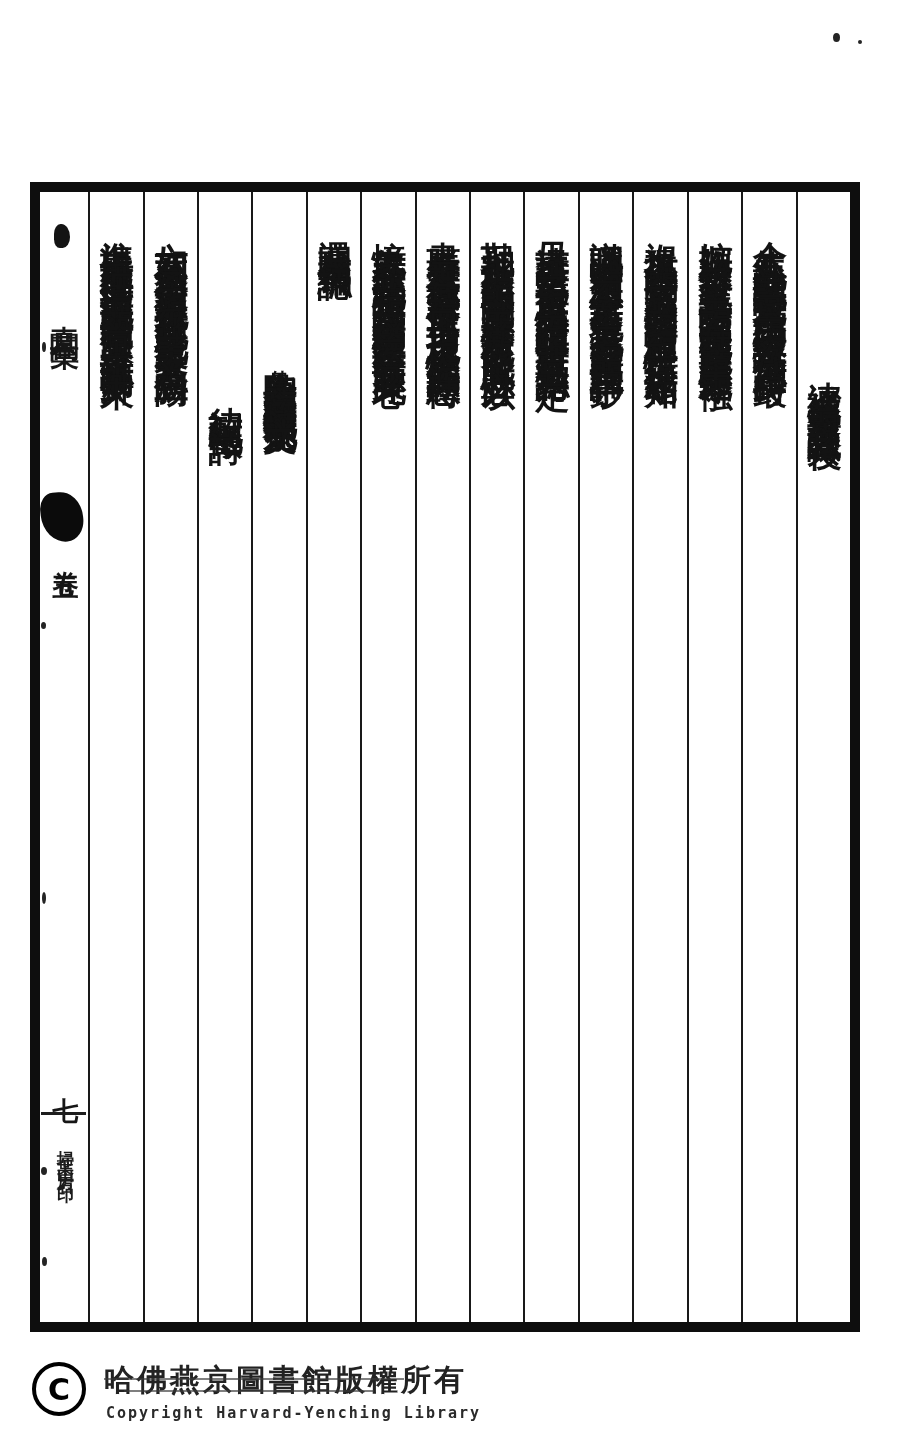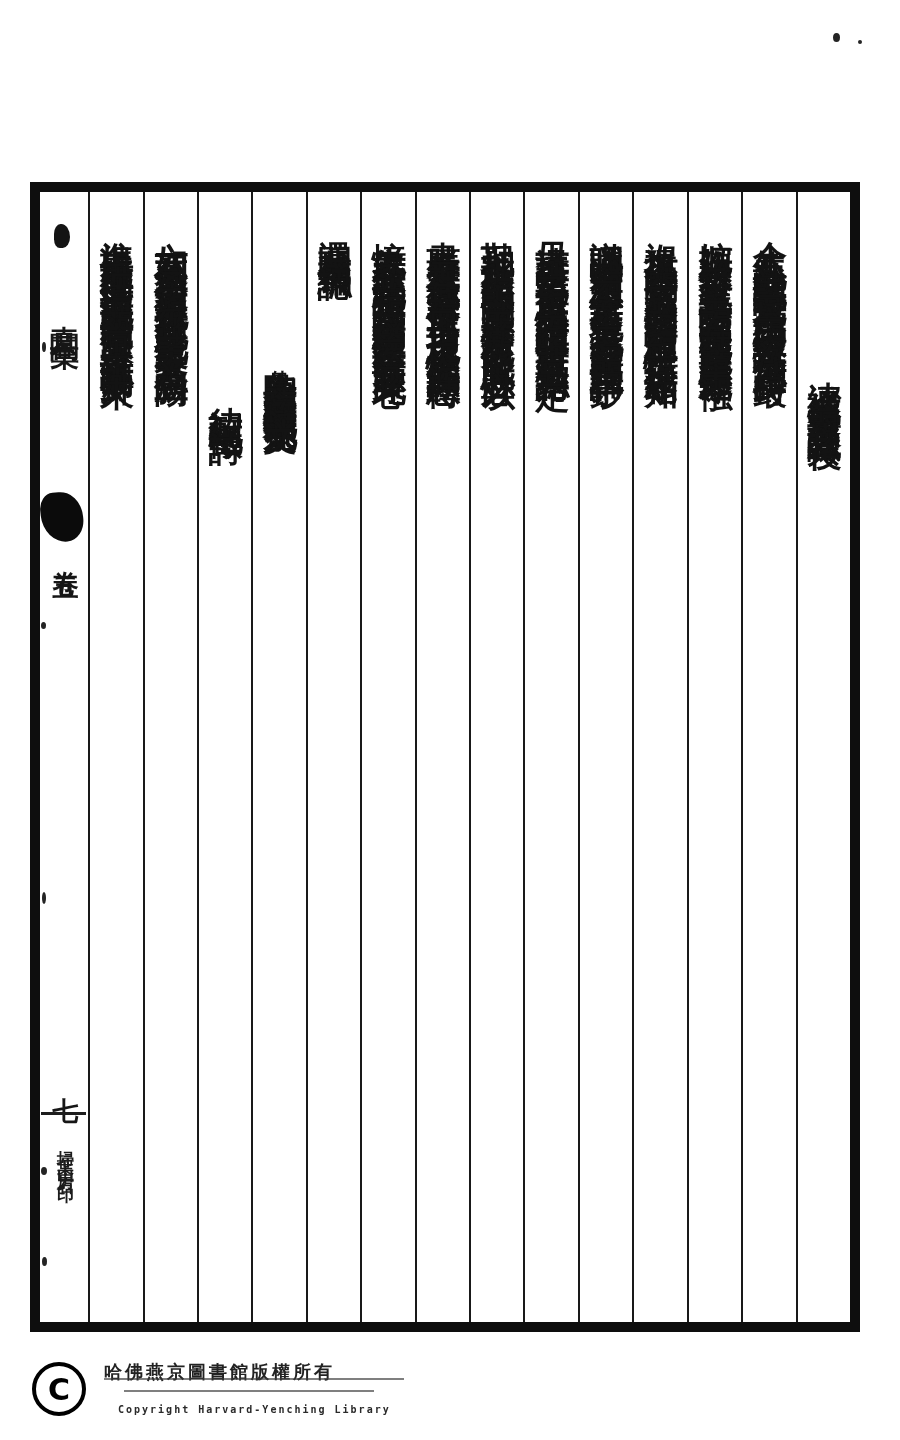--- a/index.html
+++ b/index.html
@@ -55,28 +55,28 @@
   
   .stamp{position:absolute;left:28px;top:1356px;width:520px;height:76px;}
   .stamp-circle{
     position:absolute;left:4px;top:6px;width:54px;height:54px;
     border:4px solid #000;border-radius:50%;box-sizing:border-box;
     display:flex;align-items:center;justify-content:center;
     font-family:"DejaVu Sans",sans-serif;font-size:30px;font-weight:700;color:#000;
   }
   .stamp-cn{
     position:absolute;left:76px;top:4px;
-    font-family:Liberation Mono, monospace;font-size:18px;font-weight:700;
+    font-family:Liberation Mono, monospace;font-size:30px;font-weight:700;
     letter-spacing:3px;color:#222;white-space:nowrap;
   }
   .stamp-line{position:absolute;height:2px;background:#3a3a3a;opacity:.65;}
   .stamp-en{
     position:absolute;left:78px;top:48px;
-    font-family:"DejaVu Sans Mono",monospace;font-size:10px;font-weight:700;
-    letter-spacing:2px;color:#2a2a2a;white-space:nowrap;margin-left:12px;
+    font-family:"DejaVu Sans Mono",monospace;font-size:15px;font-weight:700;
+    letter-spacing:2px;color:#2a2a2a;white-space:nowrap;
   }
 </style>
 </head>
 <body>
 
 <div class="frame" id="frame">
 
 <div class="col" style="padding-top: 162px;"><span>連綴成卷遍索題詠謹識其後</span></div>
     <div class="col" style="padding-top: 22px;"><span>余生八九齡初讀毛詩竟先君授一編題曰綠窗詠為言汝仲姑少時最</span></div>
     <div class="col" style="padding-top: 22px;"><span>婉順汝祖竹香公教之善辭令于歸臨澥氏琴彈瑟能應慧根痛先零襁</span></div>

